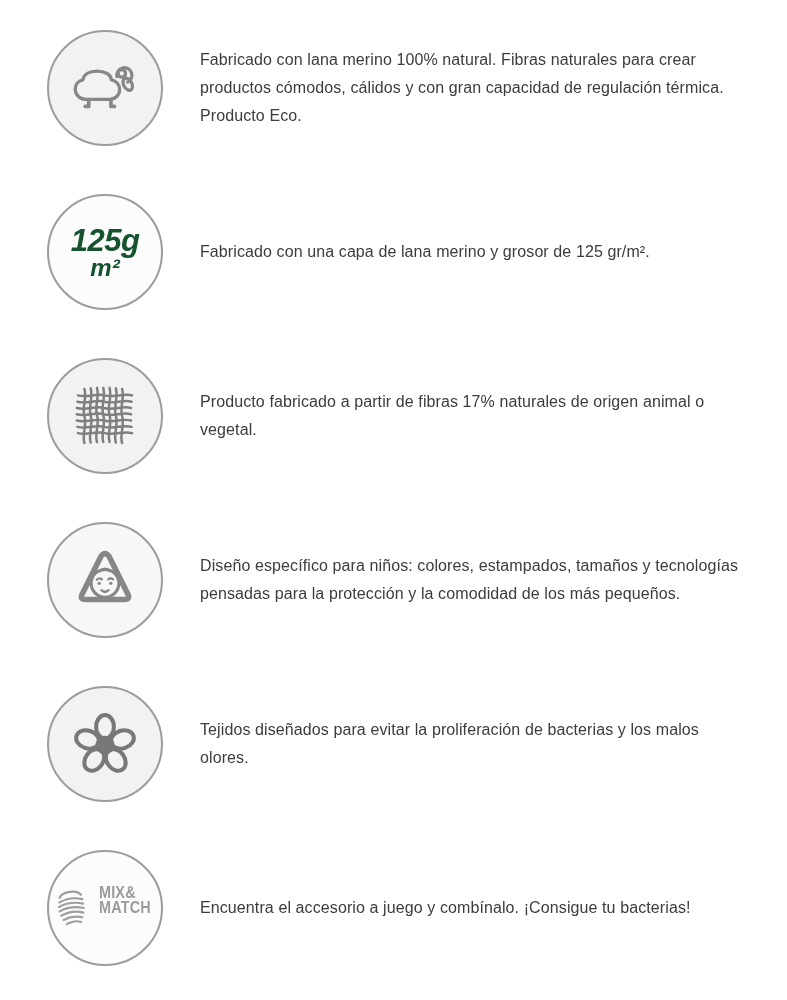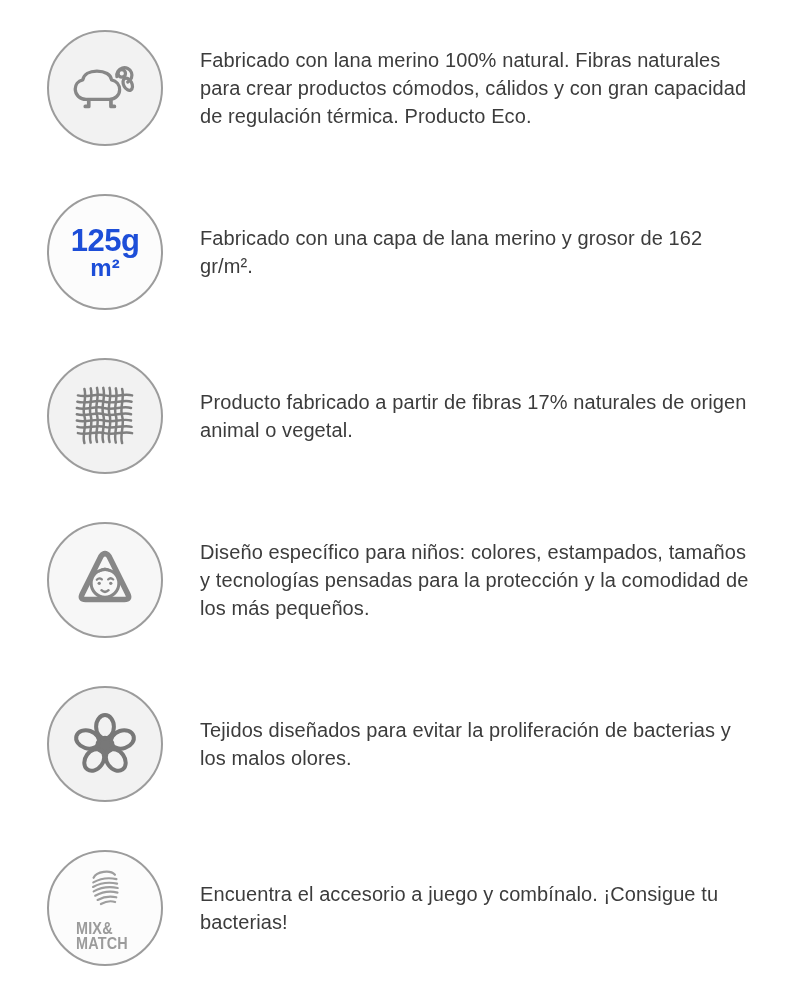--- a/index.html
+++ b/index.html
@@ -32,40 +32,40 @@
     display: flex;
     align-items: center;
     justify-content: center;
   }
   .badge.white { background: #fcfcfc; }
   .badge.lighter { background: #f7f7f7; }
   .badge svg { display: block; }
   .desc {
     margin: 0;
     max-width: 553px;
-    font-size: 20px;
+    font-size: 16px;
     line-height: 28px;
     color: #3c3c3c;
     letter-spacing: 0.1px;
   }
   
   .gsm {
     text-align: center;
-    color: #1d4ed8;
+    color: #14532d;
     font-weight: bold;
     line-height: 1;
+    font-style: italic;
   }
   .gsm .gsm-top { display: block; font-size: 31px; letter-spacing: -0.5px; }
   .gsm .gsm-bottom { display: block; font-size: 24px; margin-top: 0; }
   
   .mm {
     display: flex;
-    align-items: center;
+    align-items: flex-start;
     gap: 10px;
-    flex-direction: column;
   }
   .mm-text {
     display: flex;
     flex-direction: column;
     font-weight: bold;
     font-size: 16px;
     line-height: 15px;
     color: #9b9b9b;
     transform: scaleX(0.9);
     transform-origin: left center;
@@ -91,21 +91,21 @@
     <p class="desc">Fabricado con lana merino 100% natural. Fibras naturales para crear productos cómodos, cálidos y con gran capacidad de regulación térmica. Producto Eco.</p>
   </section>
 
   <section class="row">
     <div class="badge white">
       <div class="gsm">
         <span class="gsm-top">125g</span>
         <span class="gsm-bottom">m²</span>
       </div>
     </div>
-    <p class="desc">Fabricado con una capa de lana merino y grosor de 162 gr/m².</p>
+    <p class="desc">Fabricado con una capa de lana merino y grosor de 125 gr/m².</p>
   </section>
 
   <section class="row">
     <div class="badge">
       <svg width="78" height="78" viewBox="0 0 72 72" fill="none" stroke="#7f7f7f" stroke-width="2.3" stroke-linecap="round">
         <g>
           <path d="M11 17 c9 2.5 17 -2.5 25 0 c9 2.5 17 -2.5 25 0"></path>
           <path d="M10.5 22.8 c9 2.5 17 -2.5 25 0 c9 2.5 17 -2.5 25 0"></path>
           <path d="M10 28.6 c9 2.5 17 -2.5 25 0 c9 2.5 17 -2.5 25 0"></path>
           <path d="M10 34.4 c9 2.5 17 -2.5 25 0 c9 2.5 17 -2.5 25 0"></path>

